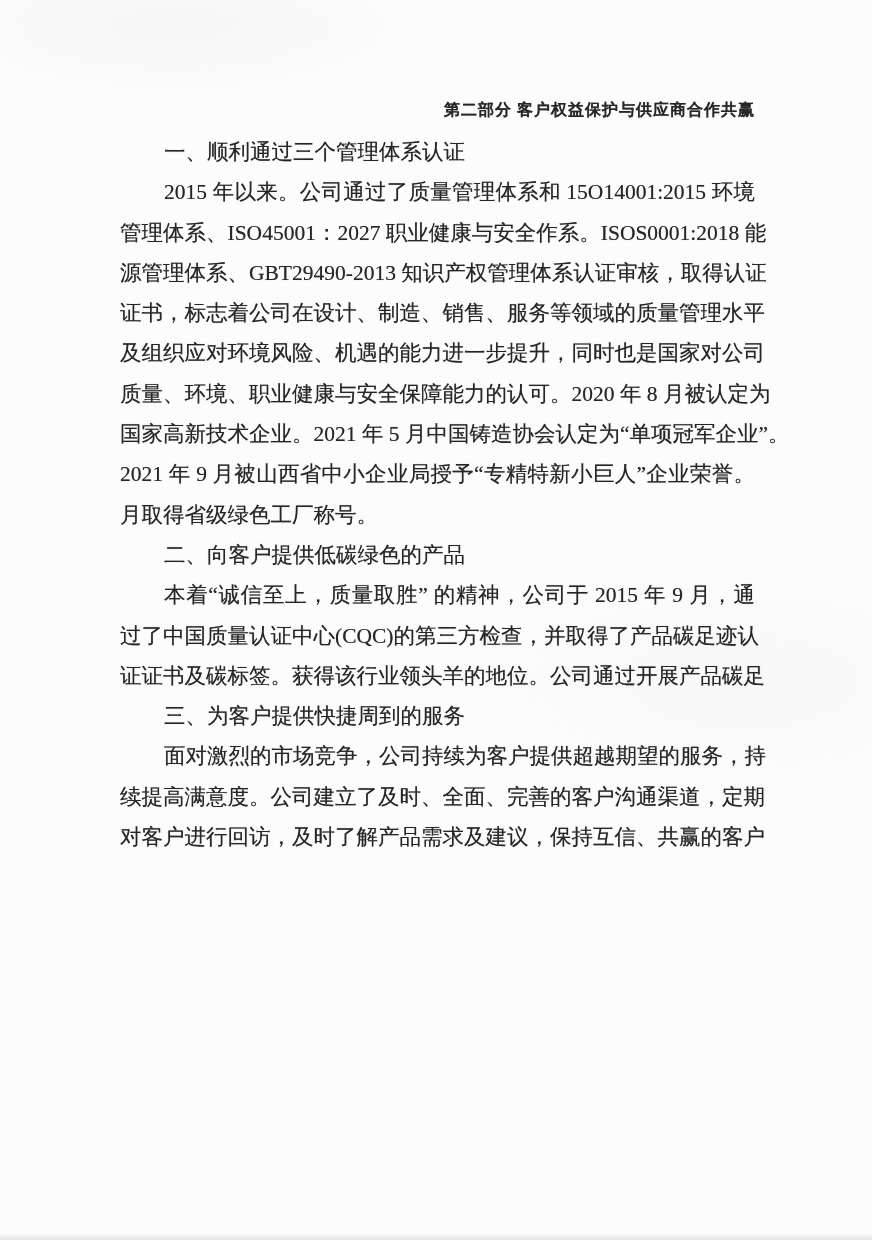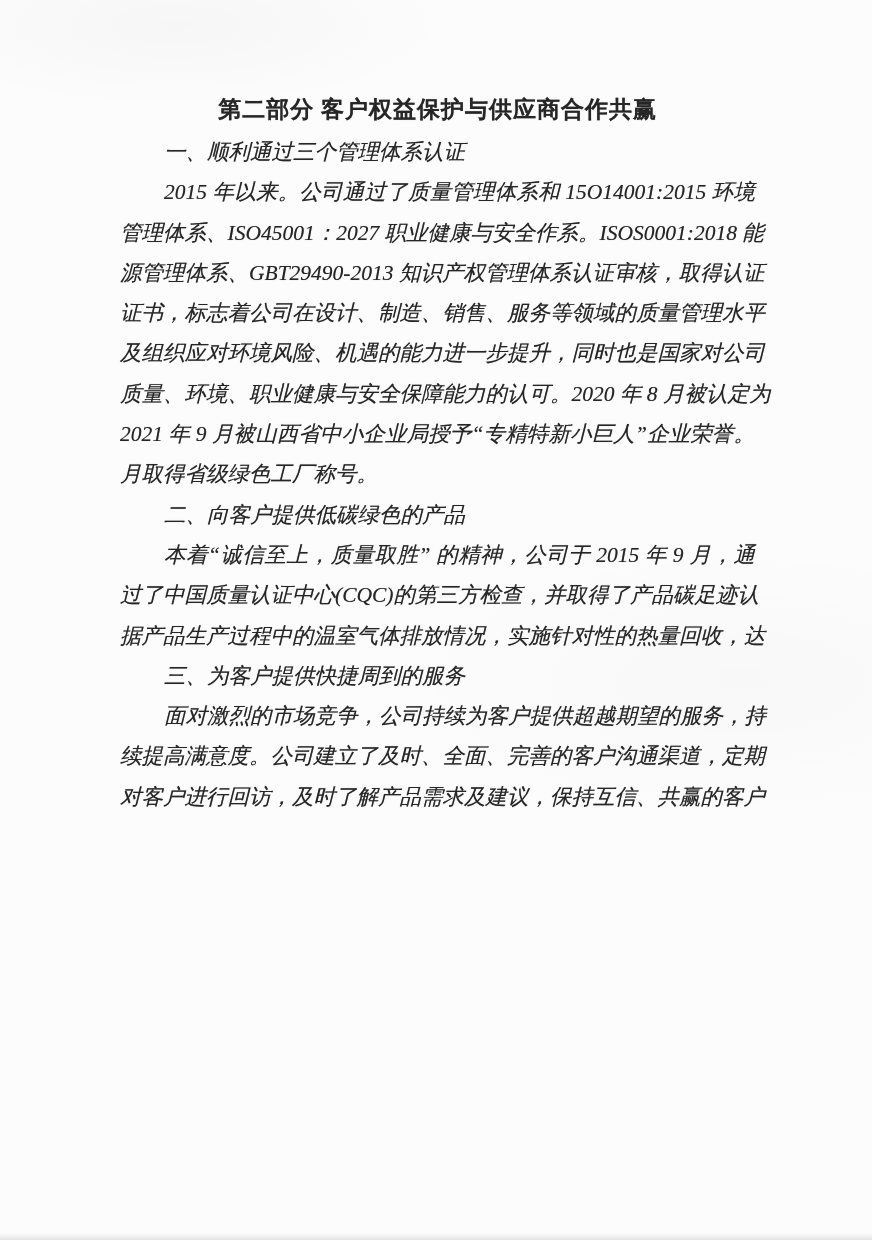--- a/index.html
+++ b/index.html
@@ -38,36 +38,35 @@
     background: linear-gradient(to bottom, rgba(0,0,0,0), rgba(120,120,120,0.18));
     pointer-events: none;
   }
   .doc {
     position: absolute;
     top: 88px;
     left: 120px;
     width: 635px;
   }
   .doc-title {
-    font-size: 23px;
+    font-size: 16px;
     font-weight: bold;
-    text-align: center;
+    text-align: right;
     line-height: 44px;
     letter-spacing: 1px;
     text-shadow: 0 0 0.7px rgba(40,40,40,0.6);
   }
   .line {
     font-size: 21.5px;
     line-height: 40.3px;
     white-space: nowrap;          
     text-align: justify;
     text-align-last: justify;
     text-shadow: 0 0 0.7px rgba(40,40,40,0.55);
     width: 100%;
-    font-style: italic;
   }
   .line.indent, .line.heading {
     text-indent: 44px;
   }
   .line.heading, .line.last {
     text-align-last: left;
   }
 </style>
 </head>
 <body>
@@ -76,26 +75,27 @@
   <div class="doc">
     <div class="doc-title">第二部分 客户权益保护与供应商合作共赢</div>
     <div>
         <div class="line heading">一、顺利通过三个管理体系认证</div>
         <div class="line line indent">2015 年以来。公司通过了质量管理体系和 15O14001:2015 环境</div>
         <div class="line line">管理体系、ISO45001：2027 职业健康与安全作系。ISOS0001:2018 能</div>
         <div class="line line">源管理体系、GBT29490-2013 知识产权管理体系认证审核，取得认证</div>
         <div class="line line">证书，标志着公司在设计、制造、销售、服务等领域的质量管理水平</div>
         <div class="line line">及组织应对环境风险、机遇的能力进一步提升，同时也是国家对公司</div>
         <div class="line line">质量、环境、职业健康与安全保障能力的认可。2020 年 8 月被认定为</div>
+        <div class="line line">国家高新技术企业。2021 年 5 月中国铸造协会认定为“单项冠军企业”。</div>
         <div class="line line">2021 年 9 月被山西省中小企业局授予“专精特新小巨人”企业荣誉。</div>
         <div class="line line last">月取得省级绿色工厂称号。</div>
         <div class="line heading">二、向客户提供低碳绿色的产品</div>
         <div class="line line indent">本着“诚信至上，质量取胜” 的精神，公司于 2015 年 9 月，通</div>
         <div class="line line">过了中国质量认证中心(CQC)的第三方检查，并取得了产品碳足迹认</div>
-        <div class="line line">据产品生产过程中的温室气体排放情况，实施针对性的热量回收，达</div>
+        <div class="line line">证证书及碳标签。获得该行业领头羊的地位。公司通过开展产品碳足</div>
         <div class="line heading">三、为客户提供快捷周到的服务</div>
         <div class="line line indent">面对激烈的市场竞争，公司持续为客户提供超越期望的服务，持</div>
         <div class="line line">续提高满意度。公司建立了及时、全面、完善的客户沟通渠道，定期</div>
         <div class="line line">对客户进行回访，及时了解产品需求及建议，保持互信、共赢的客户</div>
       </div>
   </div>
   <div class="bottom-edge"></div>
 </div>
 
 </body></html>

